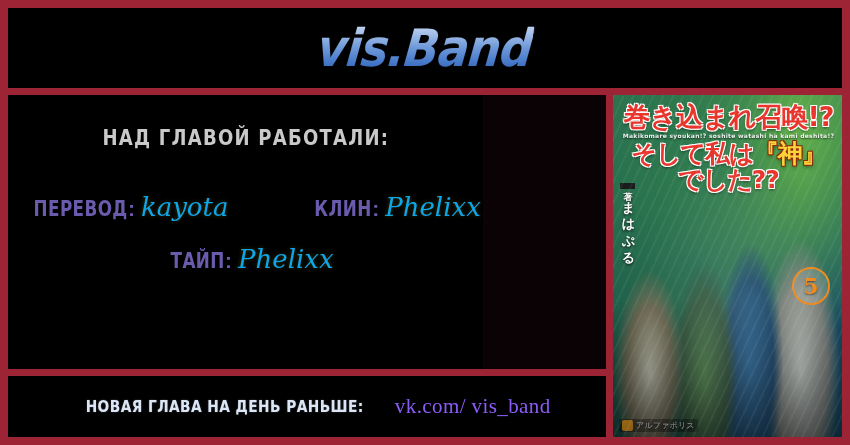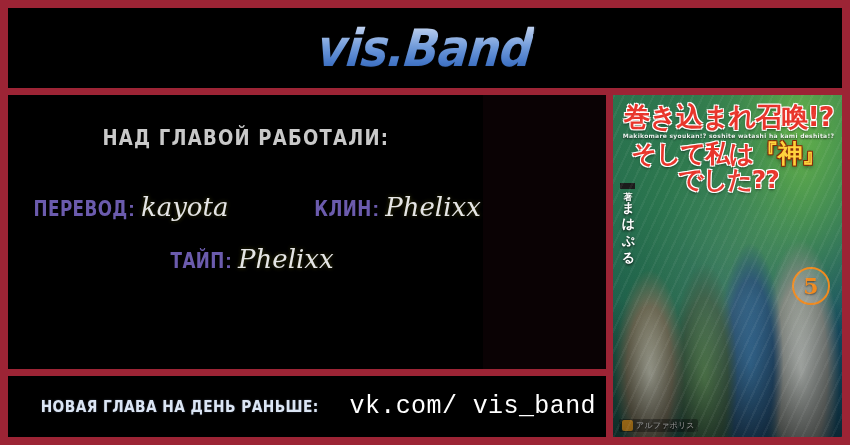--- a/index.html
+++ b/index.html
@@ -63,43 +63,43 @@
   .credit-item{display:inline-flex;align-items:baseline;}
   .role{
     color:#6b5bad;
     font-family:"DejaVu Sans",sans-serif;
     font-weight:bold;font-size:21px;letter-spacing:.5px;
     transform:scaleX(.80);transform-origin:right center;
     display:inline-block;
   }
   .sep{color:#6b5bad;font-size:21px;font-weight:bold;margin-right:6px;}
   .person{
-    color:#e5e5e5;
+    color:#0ea5e9;
     font-family:"DejaVu Serif",serif;
     font-style:italic;font-size:26px;
     text-shadow:0 0 4px rgba(236,230,28,.25);
   }
   
   .footer{
     position:absolute;left:0;top:368px;width:598px;bottom:0;
     background:#000;
     display:flex;align-items:center;justify-content:center;
     gap:8px;white-space:nowrap;
   }
   .footer-label{
     color:#dbe5f4;
     font-family:"DejaVu Sans",sans-serif;
     font-weight:bold;font-size:16px;letter-spacing:.5px;
     transform:scaleX(.86);display:inline-block;
     text-shadow:0 0 2px rgba(190,210,245,.35);
   }
   .footer-link{
-    color:#ffffff;
-    font-family:Liberation Mono, monospace;
-    font-size:25px;letter-spacing:.4px;
+    color:#8b5cf6;
+    font-family:Liberation Serif, serif;
+    font-size:21px;letter-spacing:.4px;
   }
   
   .cover{
     position:absolute;left:605px;top:87px;right:0;bottom:0;
     overflow:hidden;
     background:
       radial-gradient(ellipse at 30% 20%, #2f7a4e 0%, rgba(47,122,78,0) 55%),
       radial-gradient(ellipse at 78% 12%, #66b34a 0%, rgba(102,179,74,0) 50%),
       radial-gradient(ellipse at 20% 75%, #1d5c42 0%, rgba(29,92,66,0) 60%),
       radial-gradient(ellipse at 85% 85%, #15506b 0%, rgba(21,80,107,0) 60%),

